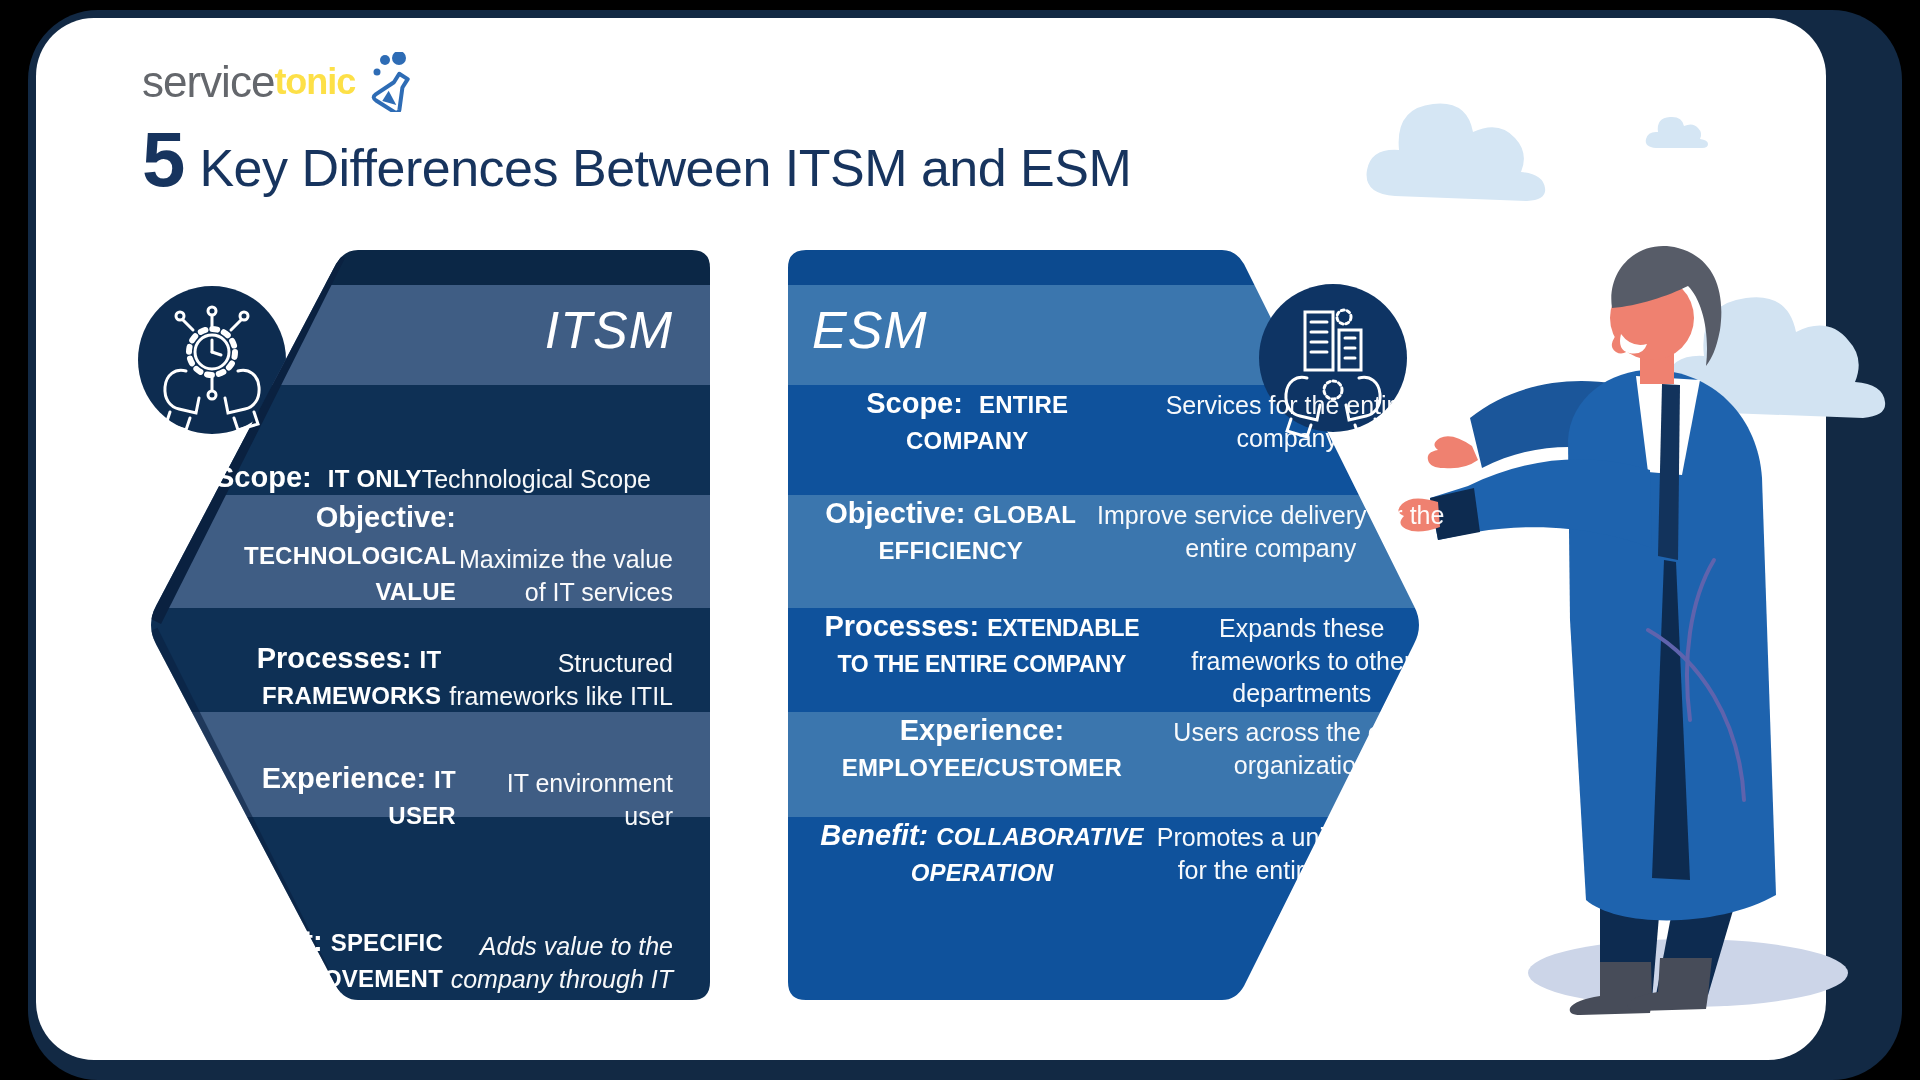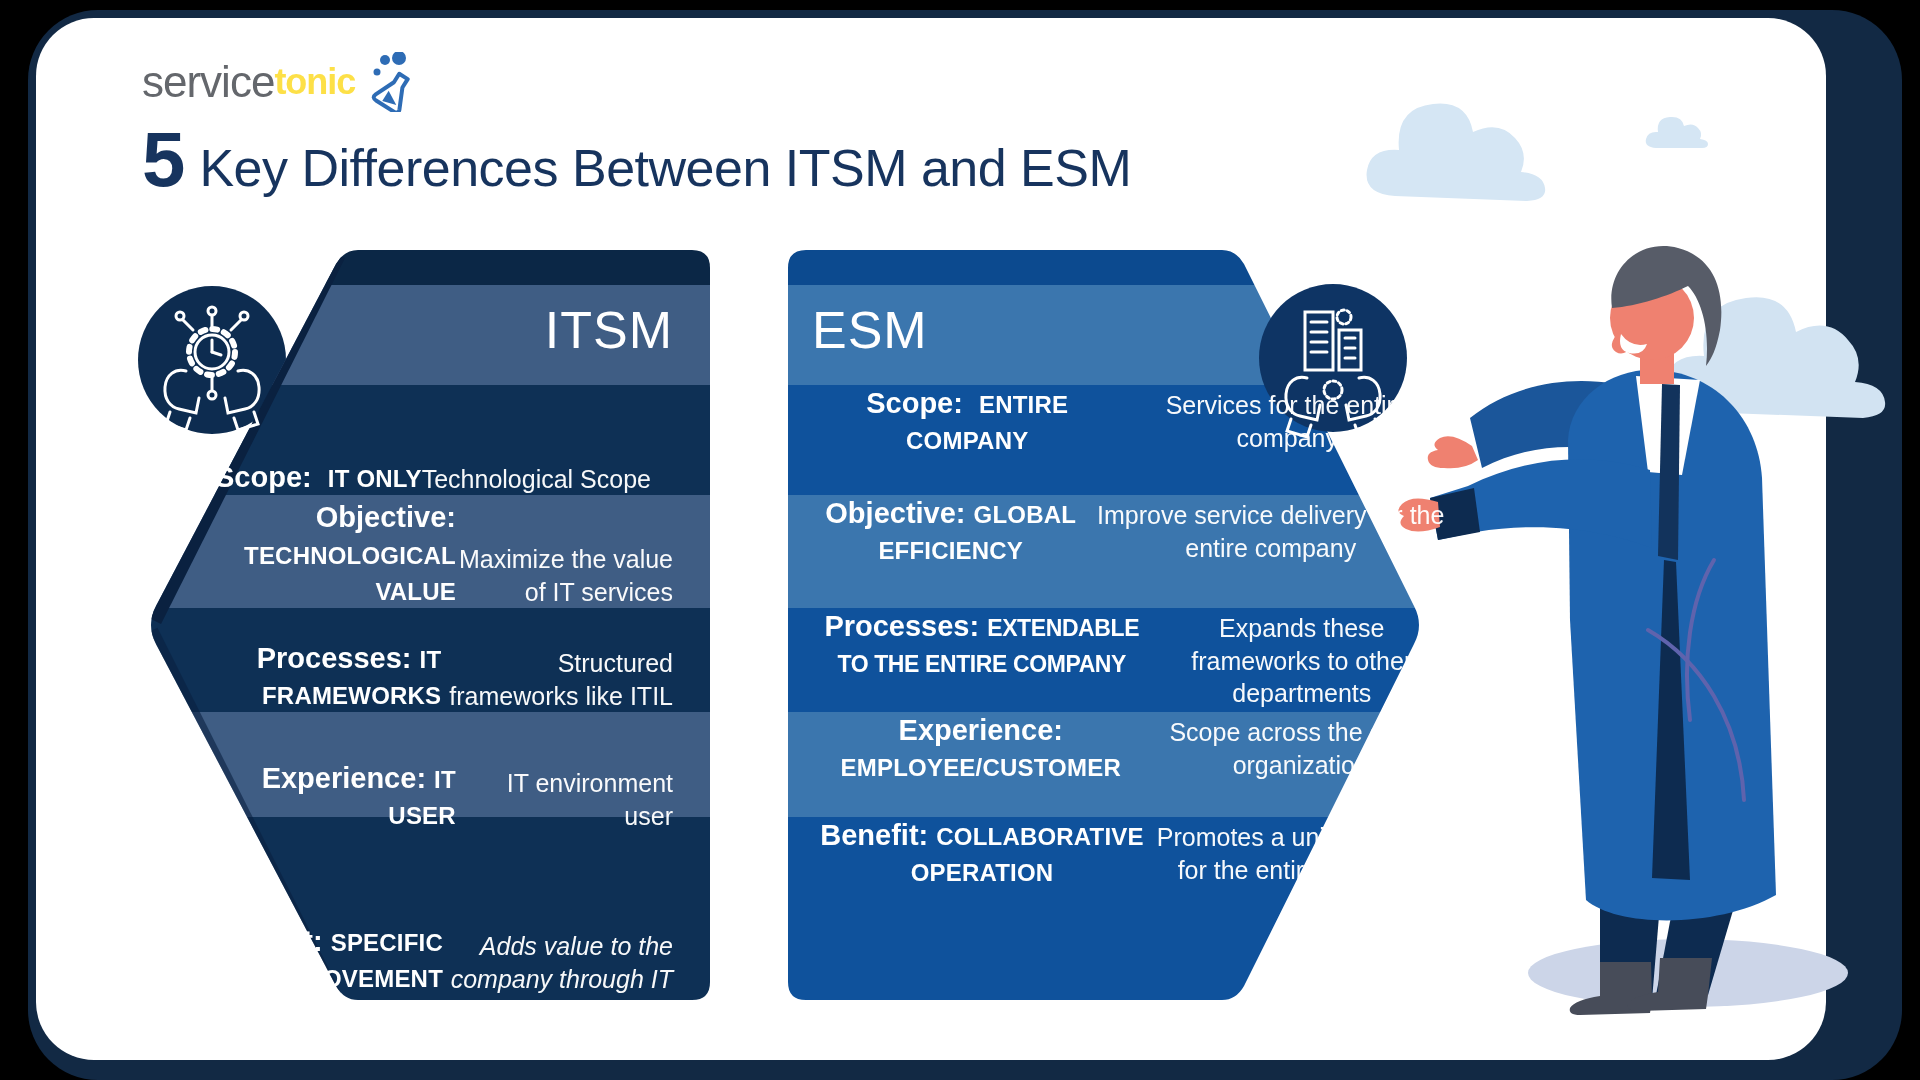--- a/index.html
+++ b/index.html
@@ -16,36 +16,36 @@
   
   .title{position:absolute;left:142px;top:120px;display:flex;align-items:baseline;gap:14px;color:#17345E;}
   .title .num{font-size:78px;font-weight:600;line-height:1;}
   .title .txt{font-size:52px;font-weight:400;letter-spacing:-0.5px;}
   
   svg.scene{position:absolute;left:0;top:0;}
   
   .hexrow{position:absolute;display:flex;justify-content:center;color:#fff;}
   .hexrow.itsm{align-items:flex-end;text-align:right;right:1247px;width:480px;}
   .hexrow.esm{align-items:flex-start;text-align:center;left:812px;width:640px;}
-  .hexhead{position:absolute;color:#fff;font-size:52px;font-weight:400;letter-spacing:1px;}
+  .hexhead{position:absolute;color:#fff;font-size:52px;font-weight:400;letter-spacing:1px;font-style:italic;}
   .hexhead.itsm{right:1247px;top:300px;}
   .hexhead.esm{left:812px;top:300px;}
   .r-head{font-size:29px;line-height:1.25;}
   .r-label{font-weight:700;}
   .r-value{font-weight:600;font-size:24px;letter-spacing:0.2px;}
   .r-value.tight{font-size:23px;letter-spacing:-0.4px;}
   .r-desc{font-size:25px;font-weight:400;opacity:.97;line-height:1.3;margin-top:4px;}
   .row-1{top:385px;height:110px;}
   .row-2{top:495px;height:113px;}
   .row-3{top:608px;height:104px;}
   .row-4{top:712px;height:120px;}
   .row-5{top:817px;height:178px;}
   .hexrow.itsm .r-head{max-width:330px;}
   .hexrow.itsm.row-5 .r-desc{max-width:230px;font-style:italic;}
-  .hexrow.esm.row-5 .r-head{max-width:360px;}
+  .hexrow.esm.row-5 .r-head{max-width:360px;font-style:italic;}
   .hexrow.esm.row-5 .r-desc{max-width:300px;}
 </style>
 </head>
 <body>
 
 <div class="frame"></div>
 <div class="card"></div>
 
 <svg class="scene" width="1920" height="1080" viewBox="0 0 1920 1080">
   <defs>
@@ -212,18 +212,18 @@
 <div class="hexrow esm row-2">
   <div class="r-head"><span class="r-label">Objective:</span> <span class="r-value">GLOBAL EFFICIENCY</span></div>
   <div class="r-desc">Improve service delivery for the entire company</div>
 </div>
 <div class="hexrow esm row-3">
   <div class="r-head"><span class="r-label">Processes:</span> <span class="r-value tight">EXTENDABLE TO THE ENTIRE COMPANY</span></div>
   <div class="r-desc">Expands these frameworks to other departments</div>
 </div>
 <div class="hexrow esm row-4">
   <div class="r-head"><span class="r-label">Experience:</span> <span class="r-value">EMPLOYEE/CUSTOMER</span></div>
-  <div class="r-desc">Scope across the entire organization</div>
+  <div class="r-desc">Users across the entire organization</div>
 </div>
 <div class="hexrow esm row-5">
   <div class="r-head"><span class="r-label">Benefit:</span> <span class="r-value">COLLABORATIVE OPERATION</span></div>
   <div class="r-desc">Promotes a unified culture for the entire company</div>
 </div>
 
 </body></html>

